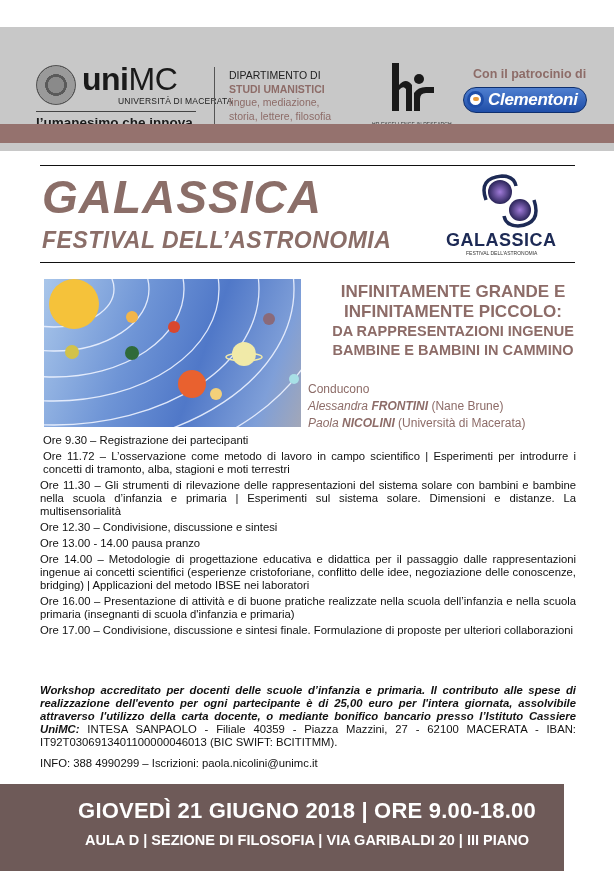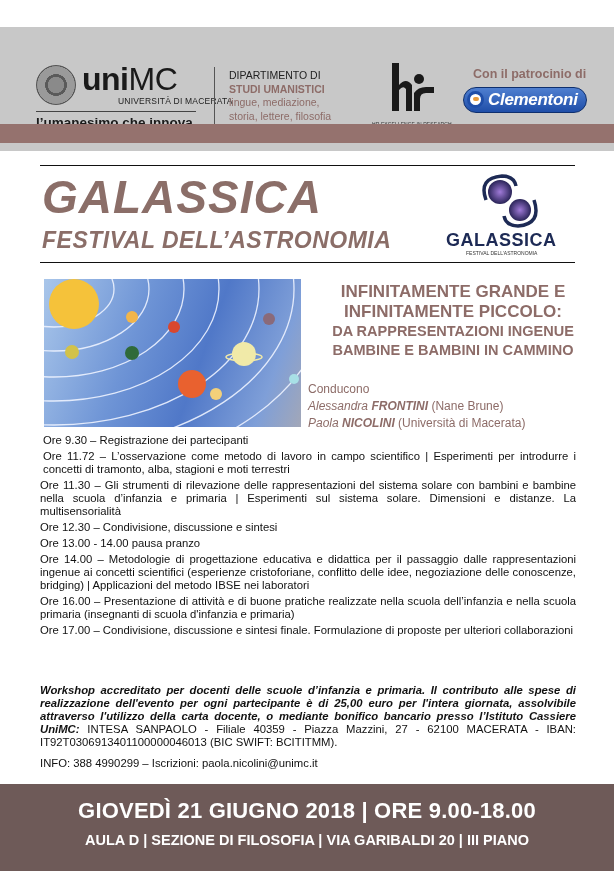--- a/index.html
+++ b/index.html
@@ -61,21 +61,21 @@
   
   .prog { position: absolute; left: 40px; top: 434px; width: 536px; font-size: 11.3px; line-height: 13px; color: #111; }
   .prog .item { margin-bottom: 3px; text-align: justify; }
   .prog .item.ind { padding-left: 3px; }
 
   .notice { position: absolute; left: 40px; top: 684px; width: 536px; font-size: 11.3px; line-height: 13px; text-align: justify; color: #111; }
   .notice .it { font-weight: bold; font-style: italic; }
   .info { position: absolute; left: 40px; top: 757px; font-size: 11.3px; color: #111; }
 
   
-  .footer { position: absolute; left: 0; top: 784px; width: 614px; height: 87px; background: #6e5a58; color: #ffffff; }
+  .footer { position: absolute; left: 0; top: 784px; width: 564px; height: 87px; background: #6e5a58; color: #ffffff; }
   .foot1 { position: absolute; left: 0; top: 14px; width: 614px; text-align: center; font-size: 22px; font-weight: bold; letter-spacing: 0.2px; }
   .foot2 { position: absolute; left: 0; top: 48px; width: 614px; text-align: center; font-size: 14.5px; font-weight: bold; }
 </style>
 </head>
 <body>
 
 <div class="header">
   <div class="seal"></div>
   <div class="unimc-word">
     <span class="uni">uni</span><span class="mc">MC</span>

